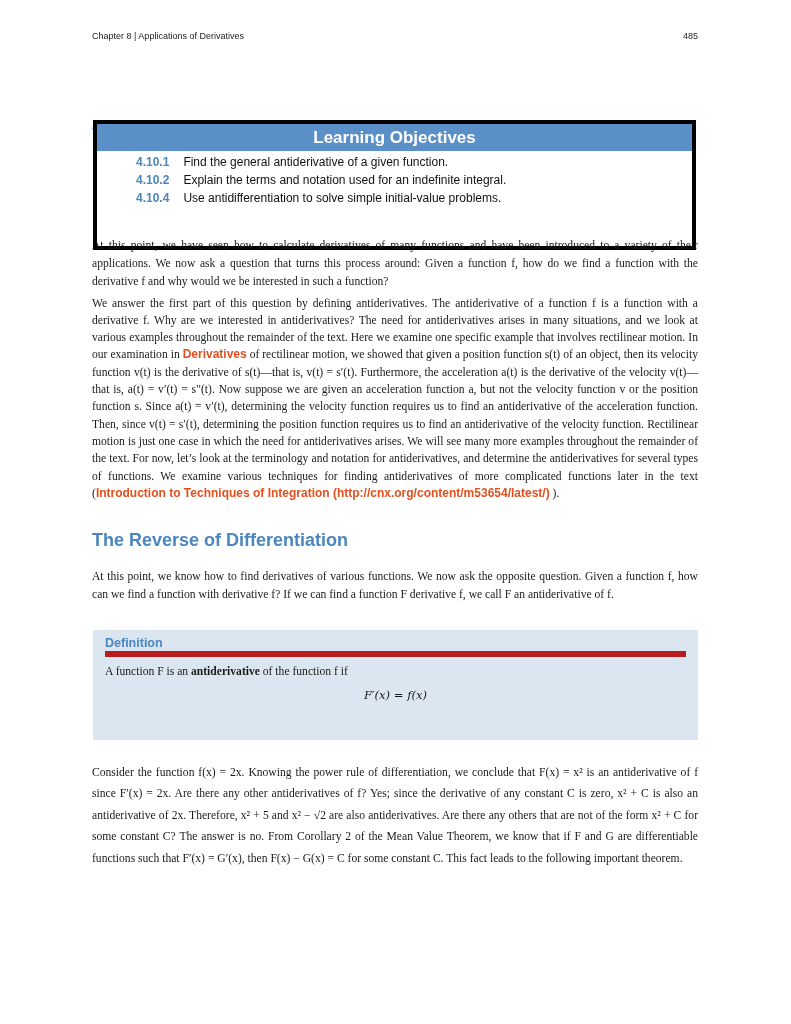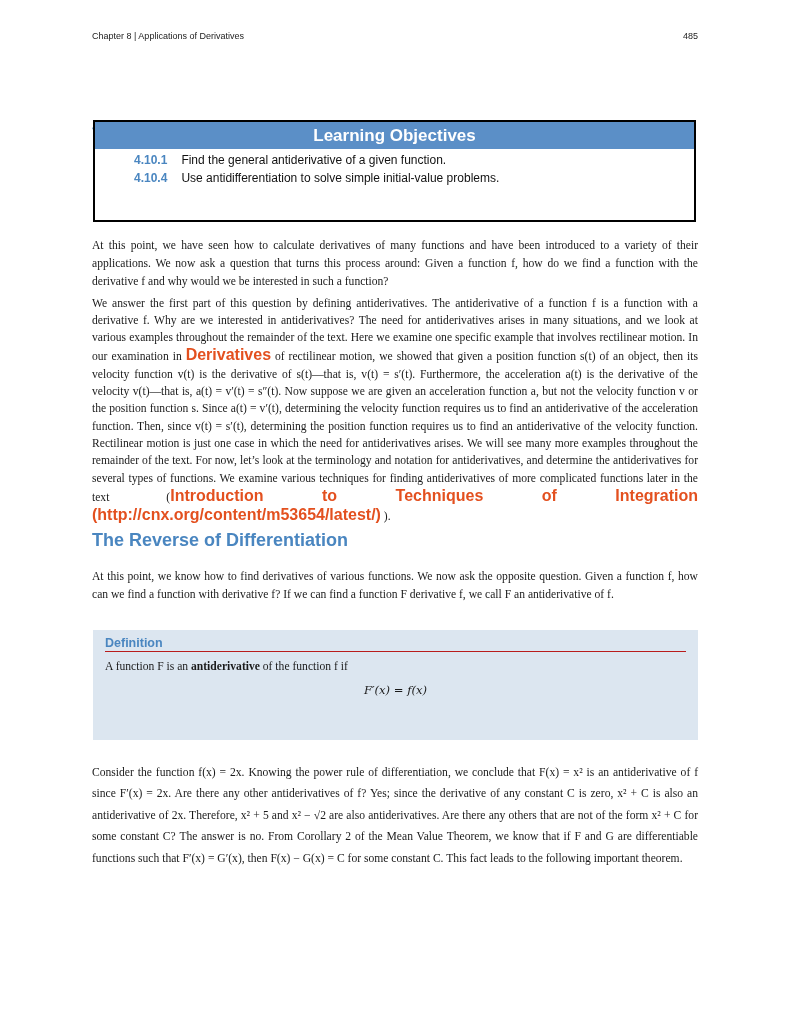--- a/index.html
+++ b/index.html
@@ -1,31 +1,31 @@
 <!DOCTYPE html>
 <html><head>
 <meta charset="utf-8">
 <style>
   html, body { margin:0; padding:0; background:#ffffff; }
   body { width:791px; height:1024px; position:relative; overflow:hidden; font-family:"Liberation Serif", serif; color:#1a1a1a; }
   .running-head { position:absolute; top:31px; left:92px; width:606px; font-family:"Liberation Sans", sans-serif; font-size:9px; color:#222; }
   .running-head .pg { position:absolute; right:0; top:0; }
   .section-title { position:absolute; top:80px; left:92px; font-family:"Liberation Sans", sans-serif; font-weight:normal; font-size:16px; color:#4a86c0; letter-spacing:-0.2px;margin-top:38px; }
   .section-title .bar { color:#111; }
-  .lo-box { position:absolute; top:120px; left:93px; width:603px; height:102px; border:2px solid #000000; box-sizing:border-box; }
+  .lo-box { position:absolute; top:120px; left:93px; width:603px; height:130px; border:4px solid #000000; box-sizing:border-box; }
   .lo-header { background:#5b8fc7; height:27px; color:#fff; font-family:"Liberation Sans", sans-serif; font-weight:bold; font-size:17px; text-align:center; line-height:27px; }
   .lo-list { margin:0; padding:2px 0 0 39px; list-style:none; font-family:"Liberation Sans", sans-serif; font-size:12px; }
   .lo-list li { height:18px; line-height:18px; color:#111; }
   .lo-list .num { color:#4a86c0; font-weight:bold; margin-right:14px; }
   .para { position:absolute; left:92px; width:606px; font-size:11.6px; line-height:18px; text-align:justify; }
   .m { font-style:italic; font-family:"DejaVu Serif", serif; font-size:11px; }
-  .link { color:#e3501f; font-family:"Liberation Sans", sans-serif; font-weight:bold; font-size:16px; }
+  .link { color:#e3501f; font-family:"Liberation Sans", sans-serif; font-weight:bold; font-size:12px; }
   .sub-title { position:absolute; top:530px; left:92px; font-family:"Liberation Sans", sans-serif; font-weight:bold; font-size:18px; color:#4a86c0; }
   .def-box { position:absolute; top:630px; left:93px; width:605px; height:110px; background:#dce6f0; box-sizing:border-box; padding:6px 12px 0 12px; }
-  .def-title { font-family:"Liberation Sans", sans-serif; font-weight:bold; font-size:12.5px; color:#4a86c0; border-bottom:1px solid #b91c1c; padding-bottom:1px; }
+  .def-title { font-family:"Liberation Sans", sans-serif; font-weight:bold; font-size:12.5px; color:#4a86c0; border-bottom:6px solid #b91c1c; padding-bottom:1px; }
   .def-line { font-size:11.6px; margin-top:6px; line-height:18px; }
   .def-eq { text-align:center; margin-top:7px; font-size:11.6px; }
   .def-line2 { font-size:11.6px; margin-top:9px; }
 </style>
 </head>
 <body>
 
 <div class="running-head">
   <span>Chapter 8 | Applications of Derivatives</span>
   <span class="pg">485</span>
@@ -34,20 +34,21 @@
 <div class="section-title">
   <span>4.10</span>
   <span class="bar">|</span>
   <span>Antiderivatives</span>
 </div>
 
 <div class="lo-box">
   <div class="lo-header">Learning Objectives</div>
   <ul class="lo-list">
     <li><span class="num">4.10.1</span><span>Find the general antiderivative of a given function.</span></li>
+    <li><span class="num">4.10.2</span><span>Explain the terms and notation used for an indefinite integral.</span></li>
     <li><span class="num">4.10.4</span><span>Use antidifferentiation to solve simple initial-value problems.</span></li>
   </ul>
 </div>
 
 <p class="para" style="top:225px;">At this point, we have seen how to calculate derivatives of many functions and have been introduced to a variety of their applications. We now ask a question that turns this process around: Given a function f, how do we find a function with the derivative f and why would we be interested in such a function?</p>
 
 <p class="para" style="top:283px; line-height:17.3px;">
   <span>We answer the first part of this question by defining antiderivatives. The antiderivative of a function f is a function with a derivative f. Why are we interested in antiderivatives? The need for antiderivatives arises in many situations, and we look at various examples throughout the remainder of the text. Here we examine one specific example that involves rectilinear motion. In our examination in</span>
   <a class="link">Derivatives</a>
   <span>of rectilinear motion, we showed that given a position function s(t) of an object, then its velocity function v(t) is the derivative of s(t)—that is, v(t) = s′(t). Furthermore, the acceleration a(t) is the derivative of the velocity v(t)—that is, a(t) = v′(t) = s″(t). Now suppose we are given an acceleration function a, but not the velocity function v or the position function s. Since a(t) = v′(t), determining the velocity function requires us to find an antiderivative of the acceleration function. Then, since v(t) = s′(t), determining the position function requires us to find an antiderivative of the velocity function. Rectilinear motion is just one case in which the need for antiderivatives arises. We will see many more examples throughout the remainder of the text. For now, let’s look at the terminology and notation for antiderivatives, and determine the antiderivatives for several types of functions. We examine various techniques for finding antiderivatives of more complicated functions later in the text (</span><a class="link">Introduction to Techniques of Integration (http://cnx.org/content/m53654/latest/)</a><span> ).</span>

